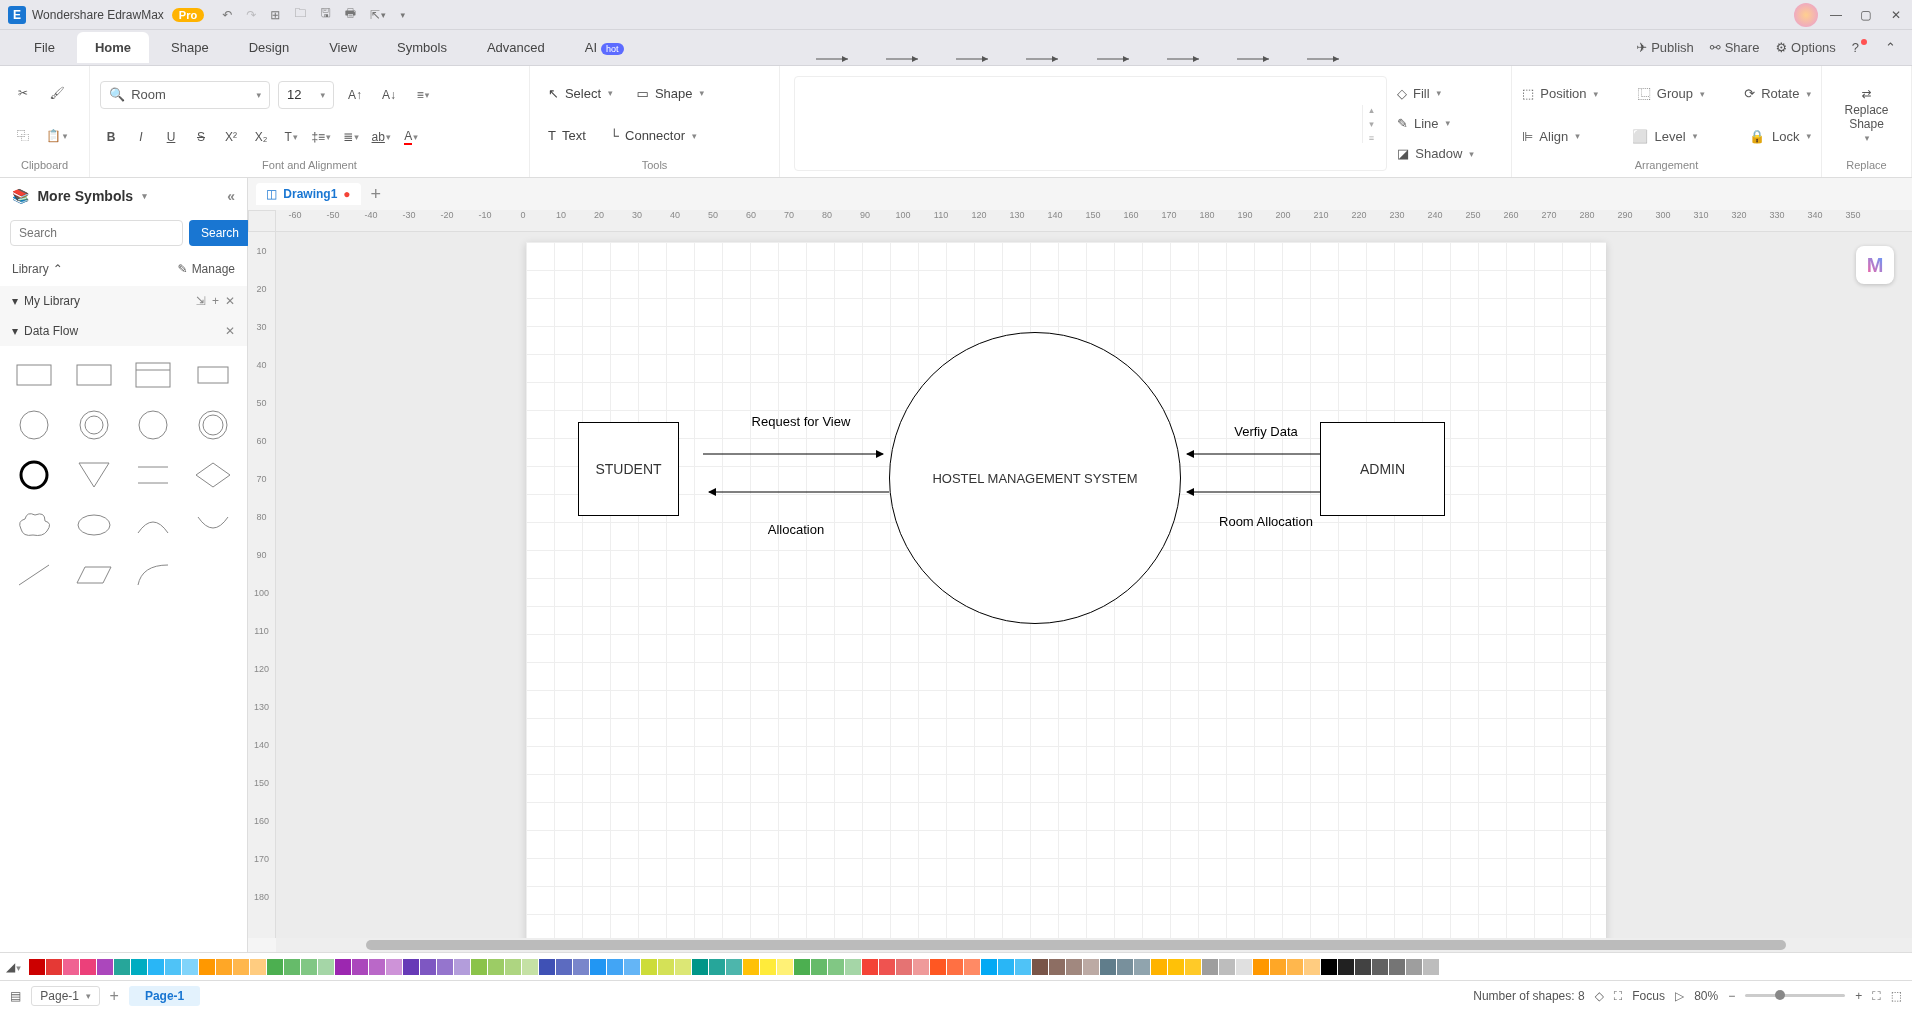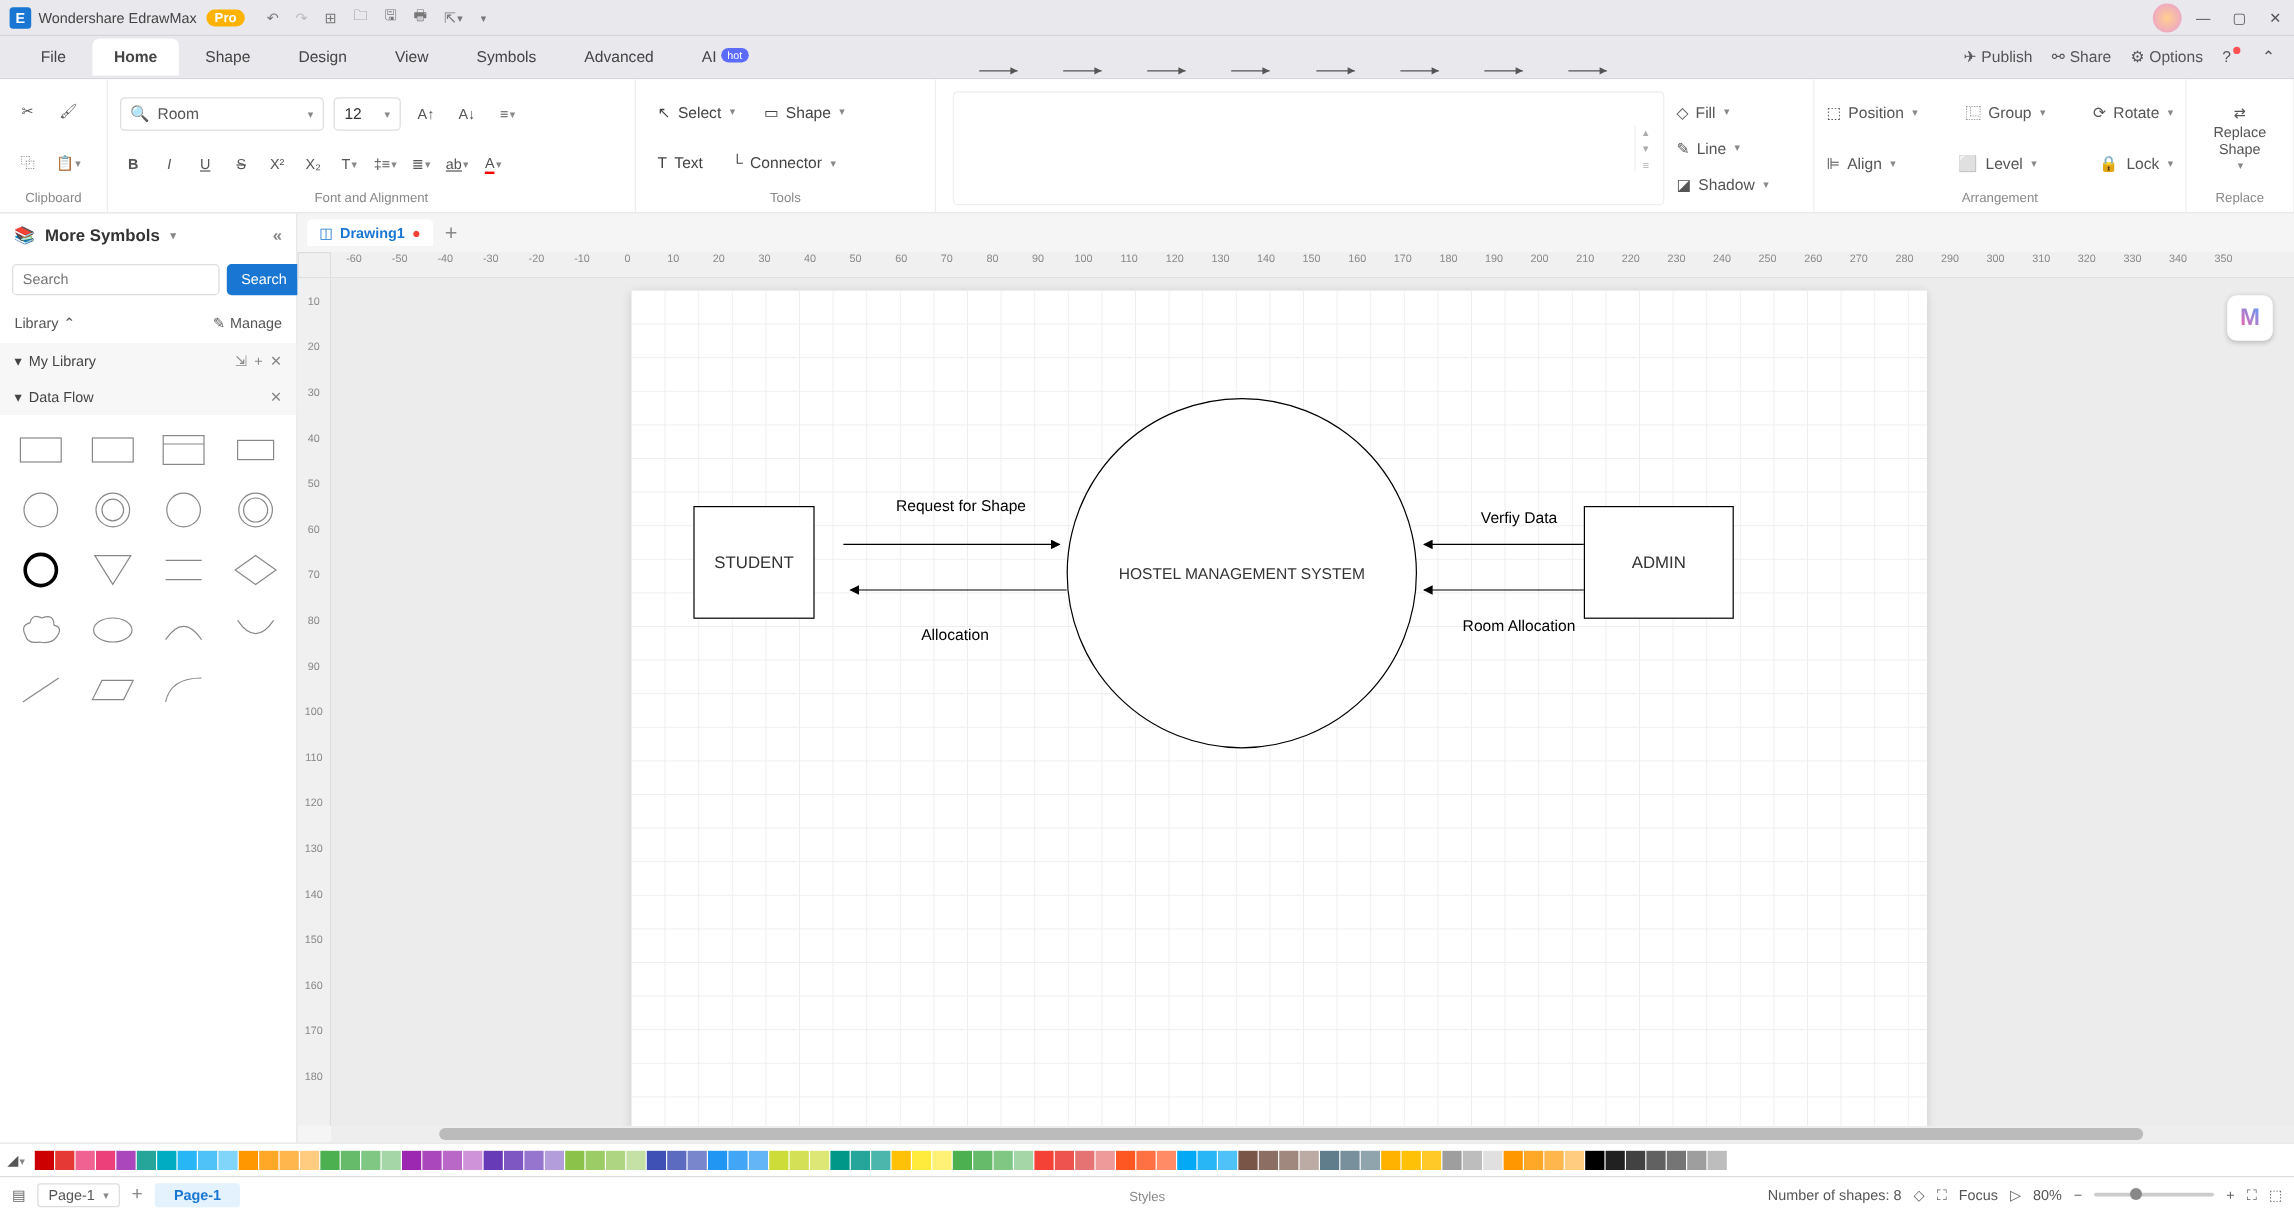--- a/index.html
+++ b/index.html
@@ -14,21 +14,21 @@
 .titlebar .qat span { color: #777; cursor: pointer; display: flex; align-items: center; }
 .titlebar .spacer { flex: 1; }
 .titlebar .winctrl { display: flex; gap: 14px; align-items: center; }
 .titlebar .winctrl span { color: #555; cursor: pointer; width: 16px; text-align: center; }
 .titlebar .avatar { width: 24px; height: 24px; border-radius: 50%; background: radial-gradient(circle, #ffcf8f, #e89bd4); margin-right: 10px; }
 
 
 .menubar { height: 36px; background: #e8e8ed; display: flex; align-items: center; padding: 0 16px; gap: 4px; border-bottom: 1px solid #d5d5da; }
 .menubar .tab { padding: 8px 18px; font-size: 13px; color: #444; cursor: pointer; border-radius: 6px 6px 0 0; }
 .menubar .tab.active { background: #fff; font-weight: 600; }
-.menubar .ai-badge { display: flex; align-items: flex-start; gap: 4px; }
+.menubar .ai-badge { display: flex; align-items: flex-end; gap: 4px; }
 .menubar .hot { background: #5c6bff; color: #fff; font-size: 9px; padding: 1px 5px; border-radius: 7px; }
 .menubar .spacer { flex: 1; }
 .menubar .right-actions { display: flex; gap: 16px; align-items: center; color: #555; font-size: 13px; }
 .menubar .right-actions > div { display: flex; align-items: center; gap: 4px; cursor: pointer; }
 .menubar .dot { width: 6px; height: 6px; background: #ff5252; border-radius: 50%; position: relative; top: -6px; left: -2px; }
 
 
 .ribbon { height: 112px; background: #fff; display: flex; border-bottom: 1px solid #ddd; }
 .ribbon-group { padding: 6px 10px 2px; display: flex; flex-direction: column; border-right: 1px solid #eee; }
 .ribbon-group .controls { flex: 1; display: flex; flex-direction: column; justify-content: space-around; }
@@ -325,21 +325,20 @@
           <span>✎</span>
           <span>Line</span>
           <span class="dd">▾</span>
         </div>
       <div class="style-drop">
           <span>◪</span>
           <span>Shadow</span>
           <span class="dd">▾</span>
         </div>
     </div>
-    <div class="label" style="position:absolute;bottom:2px;left:0;right:0">Styles</div>
   </div>
 
   <div class="ribbon-group" style="width:310px">
     <div class="controls">
       <div class="rb-row" style="justify-content:space-between">
         <div class="style-drop">
             <span>⬚</span>
             <span>Position</span>
             <span class="dd">▾</span>
           </div>
@@ -610,21 +609,21 @@
             </defs>
           <line x1="0" y1="6" x2="180" y2="6" stroke="#000" marker-end="url(#ah)"></line>
           <line x1="186" y1="44" x2="6" y2="44" stroke="#000" marker-end="url(#ah)"></line>
         </svg>
 
         <svg class="arrow-svg" style="left:655px;top:206px;width:139px;height:50px">
           <line x1="139" y1="6" x2="6" y2="6" stroke="#000" marker-end="url(#ah)"></line>
           <line x1="139" y1="44" x2="6" y2="44" stroke="#000" marker-end="url(#ah)"></line>
         </svg>
 
-        <div class="diag-label" style="left:210px;top:172px;width:130px">Request for Shape</div>
+        <div class="diag-label" style="left:210px;top:172px;width:130px">Request for View</div>
         <div class="diag-label" style="left:210px;top:280px;width:120px">Allocation</div>
         <div class="diag-label" style="left:680px;top:182px;width:120px">Verfiy Data</div>
         <div class="diag-label" style="left:680px;top:272px;width:120px">Room Allocation</div>
 
       </div>
     </div>
     <div class="hscroll">
         <div class="thumb" style="left:90px;width:1420px"></div>
       </div>
     <div class="floating-logo">

